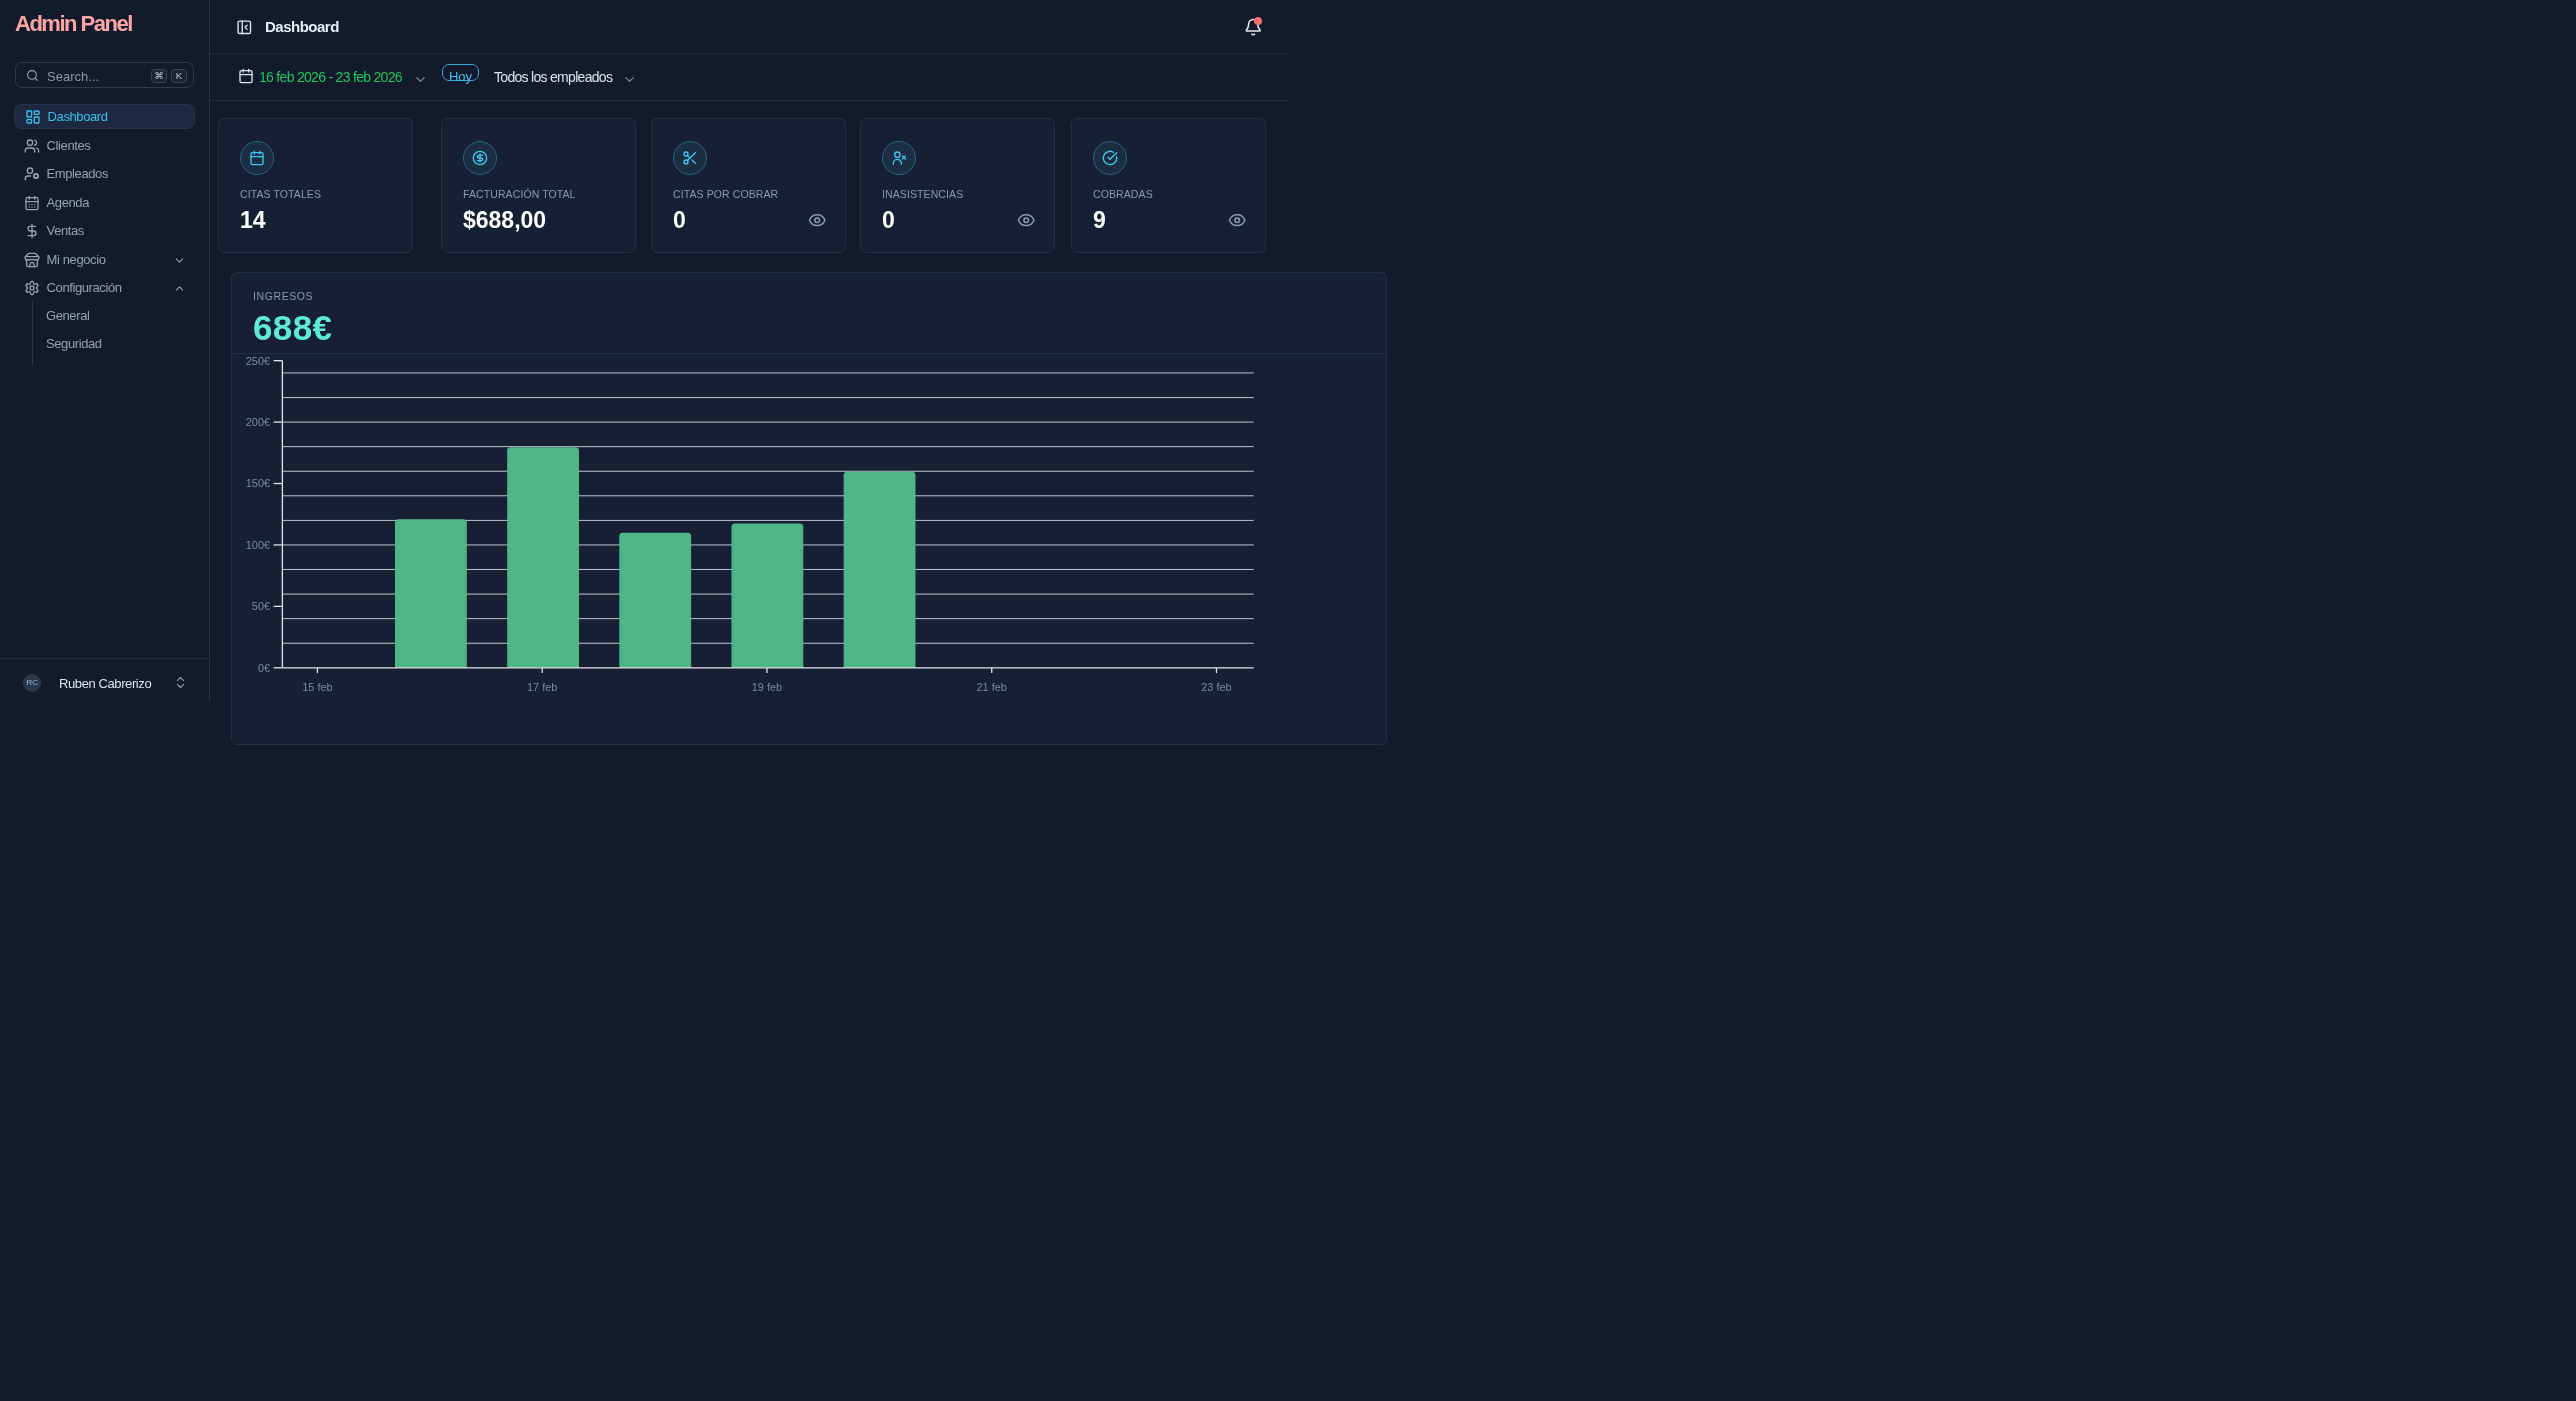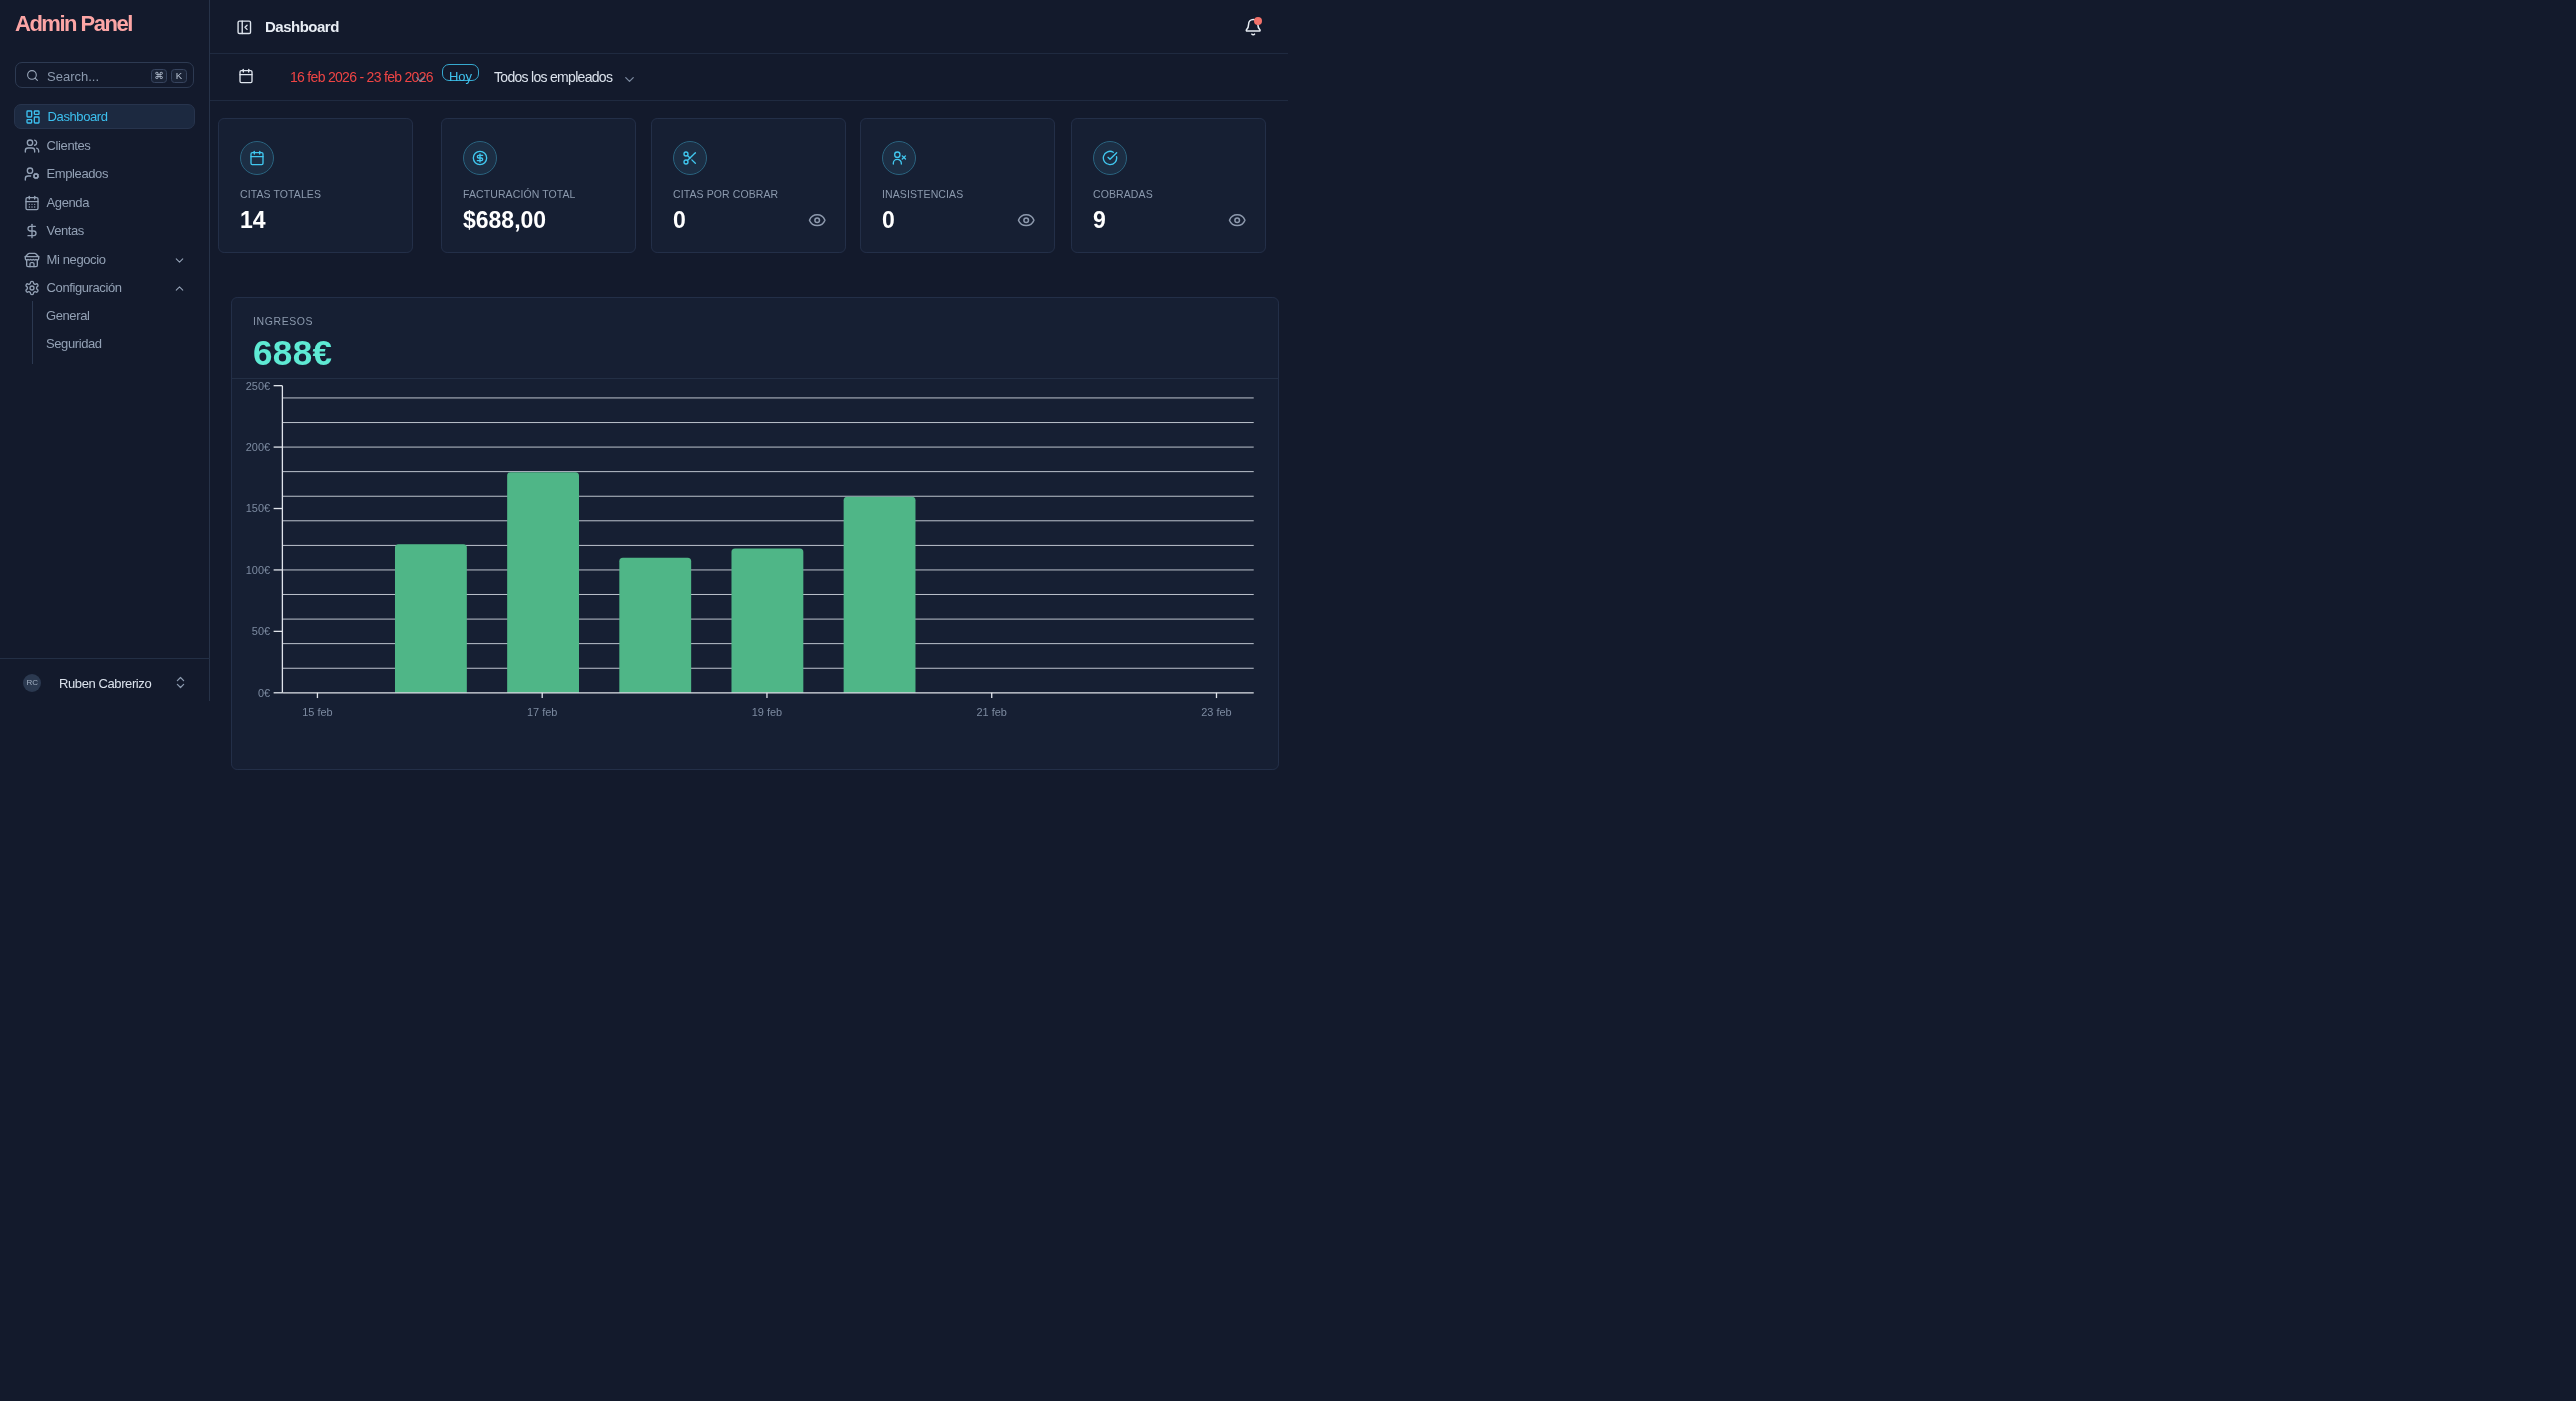--- a/index.html
+++ b/index.html
@@ -25,33 +25,33 @@
   #uchev { position:absolute; left:173px; top:675px; color:#8d9bb0; }
   
   #header { position:absolute; left:210px; top:0; width:1078px; height:54px; border-bottom:0.9px solid #1f2a40; }
   #hicon { position:absolute; left:26px; top:19px; color:#dfe5ee; }
   #htitle { position:absolute; left:55px; top:18.4px; font-size:15px; letter-spacing:-0.5px; font-weight:bold; color:#e8edf4; }
   #bell { position:absolute; left:1034px; top:17.5px; color:#e8edf4; }
   #belldot { position:absolute; left:1044px; top:16.6px; width:8px; height:8px; border-radius:50%; background:#f2716a; }
   
   #toolbar { position:absolute; left:210px; top:54px; width:1078px; height:47px; border-bottom:0.9px solid #1f2a40; }
   #calic { position:absolute; left:28px; top:14px; color:#dfe5ee; }
-  #dtext { position:absolute; left:49px; top:15px; font-size:14px; letter-spacing:-0.7px; color:#ef4444;margin-left:31px; }
+  #dtext { position:absolute; left:49px; top:15px; font-size:14px; letter-spacing:-0.7px; color:#22c55e; }
   #dchev { position:absolute; left:203px; top:17.5px; color:#7c8aa0; }
   #hoy { position:absolute; left:232px; top:9.6px; width:37px; height:17px; border:1.3px solid #36a9cf; border-radius:7px; color:#3fc2ed; font-size:13px; text-align:center; line-height:23px; }
   #emp { position:absolute; left:284px; top:15px; font-size:14px; letter-spacing:-0.7px; color:#dce3ed; }
   #echev { position:absolute; left:412px; top:17.5px; color:#7c8aa0; }
   
   .card { position:absolute; top:118px; width:195px; height:135px; background:#161f33; border:0.9px solid #232f48; border-radius:6.1px; }
   .card .circ { position:absolute; left:21px; top:22px; width:34px; height:34px; border-radius:50%; background:#1c2e44; border:1.8px solid #2a637f; color:#41c8f0; display:flex; align-items:center; justify-content:center; }
   .card .lbl { position:absolute; left:21px; top:69px; font-size:10.5px; letter-spacing:0.1px; color:#8b99ad; }
   .card .val { position:absolute; left:21px; top:88px; font-size:23px; font-weight:bold; color:#ffffff; }
   .card .eye { position:absolute; right:19px; top:92px; color:#8e9aae; }
   
-  #chart { position:absolute; left:231px; top:272px; width:1048px; height:473px; background:#161f33; border:0.9px solid #232f48; border-radius:6.1px;margin-top:25px; }
+  #chart { position:absolute; left:231px; top:272px; width:1156px; height:473px; background:#161f33; border:0.9px solid #232f48; border-radius:6.1px; }
   #chead { position:absolute; left:0; top:0; width:100%; height:81px; border-bottom:0.9px solid #232f45; }
   #clbl { position:absolute; left:21px; top:16.6px; font-size:10.5px; letter-spacing:0.6px; color:#8b99ad; }
   #cval { position:absolute; left:21px; top:35px; font-size:35px; letter-spacing:0.4px; font-weight:bold; color:#5eead4; }
 </style>
 </head>
 <body>
 <div id="sidebar">
   <div id="logo">Admin Panel</div>
   <div id="search">
     <svg class="mag" width="13" height="13" viewBox="0 0 24 24" fill="none" stroke="currentColor" stroke-width="2" stroke-linecap="round" stroke-linejoin="round">

